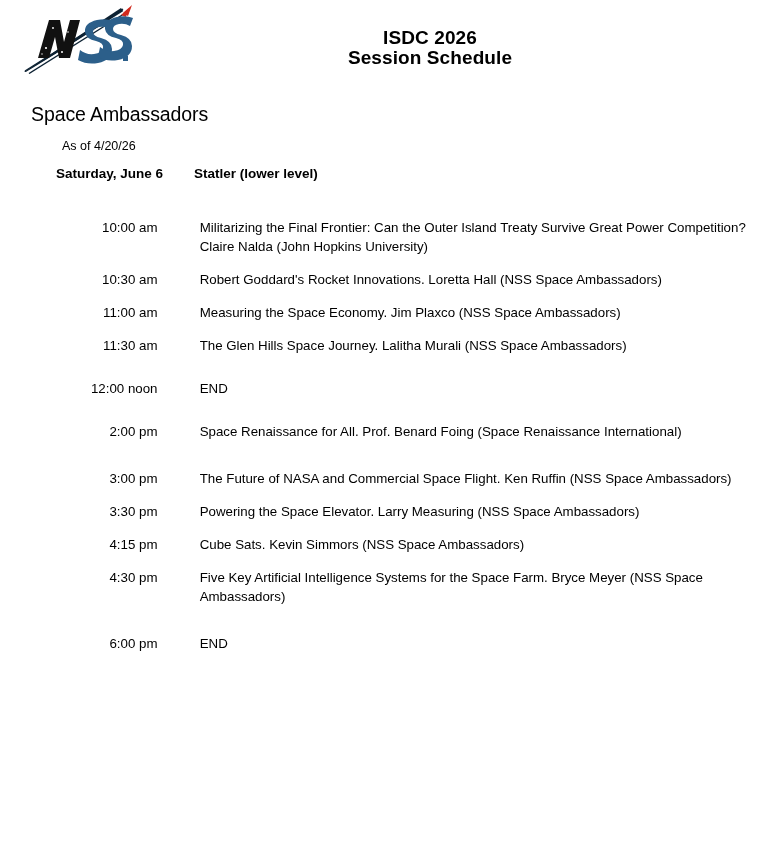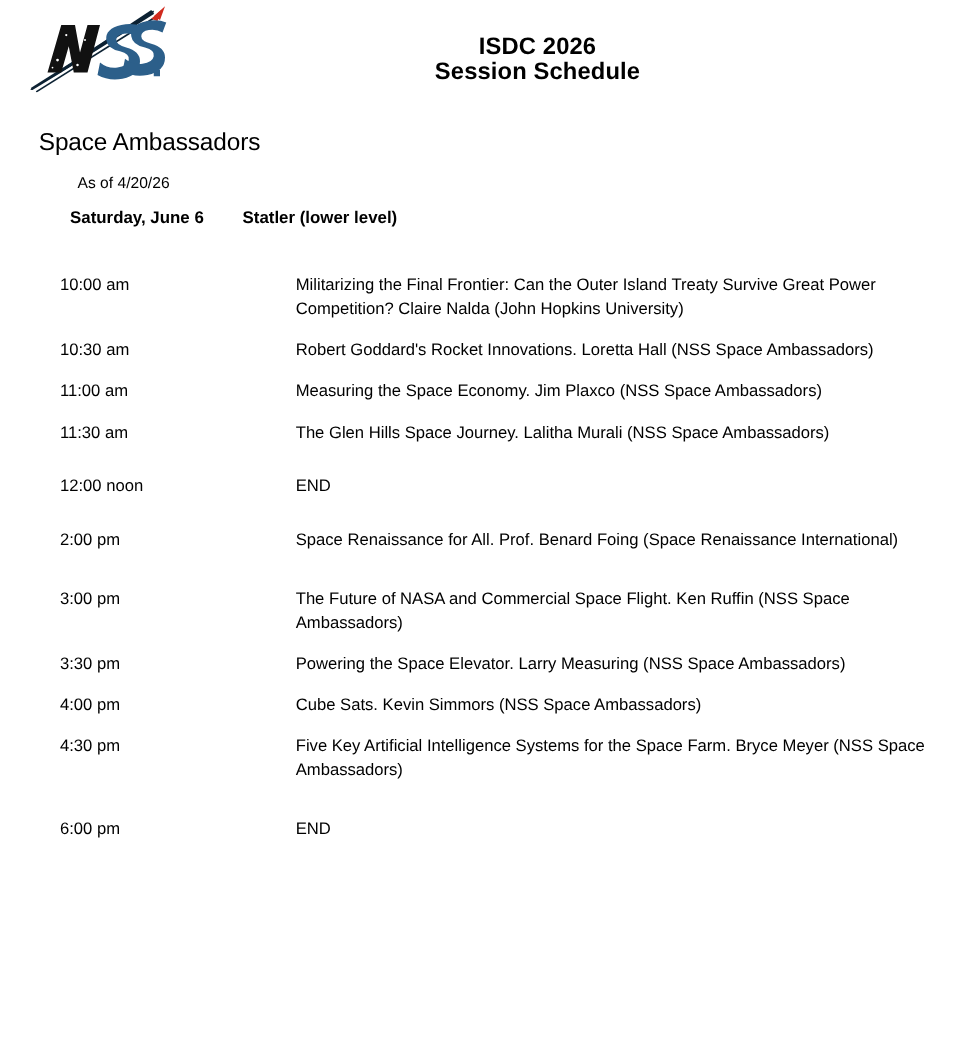--- a/index.html
+++ b/index.html
@@ -80,24 +80,23 @@
     table-layout: fixed;
   }
   #schedule td {
     vertical-align: top;
     font-size: 13.3px;
     line-height: 19px;
     padding: 0;
   }
   #schedule td.time {
     width: 142px;
-    text-align: left;
+    text-align: right;
     padding-right: 0px;
     white-space: nowrap;
-    padding-left: 48px;
   }
   #schedule td.gap { width: 38px; }
   #schedule td.desc {
     width: 505px;
     padding-right: 10px;
   }
   #schedule tr.slot td { padding-bottom: 0px; }
   .spacer-row td { height: 14px; line-height: 14px; font-size: 0; }
   .spacer-row.big td { height: 24px; }
 </style>
@@ -210,21 +209,21 @@
       </tr>
       <tr class="slot">
         <td class="time">3:30 pm</td>
         <td class="gap"></td>
         <td class="desc">Powering the Space Elevator. Larry Measuring (NSS Space Ambassadors)</td>
       </tr>
       <tr class="spacer-row">
         <td colspan="3"></td>
       </tr>
       <tr class="slot">
-        <td class="time">4:00 pm</td>
+        <td class="time">4:15 pm</td>
         <td class="gap"></td>
         <td class="desc">Cube Sats. Kevin Simmors (NSS Space Ambassadors)</td>
       </tr>
       <tr class="spacer-row">
         <td colspan="3"></td>
       </tr>
       <tr class="slot">
         <td class="time">4:30 pm</td>
         <td class="gap"></td>
         <td class="desc">Five Key Artificial Intelligence Systems for the Space Farm. Bryce Meyer (NSS Space Ambassadors)</td>

